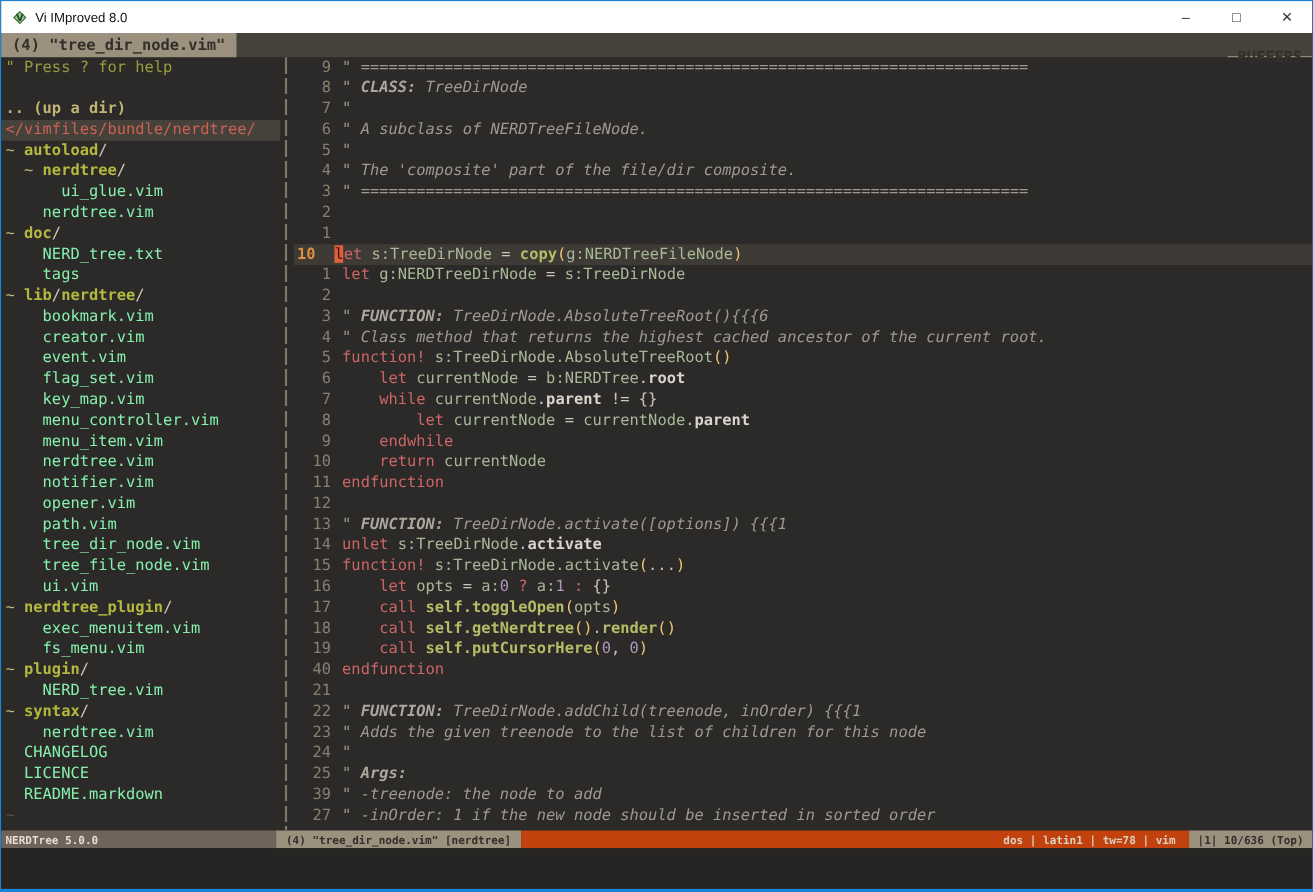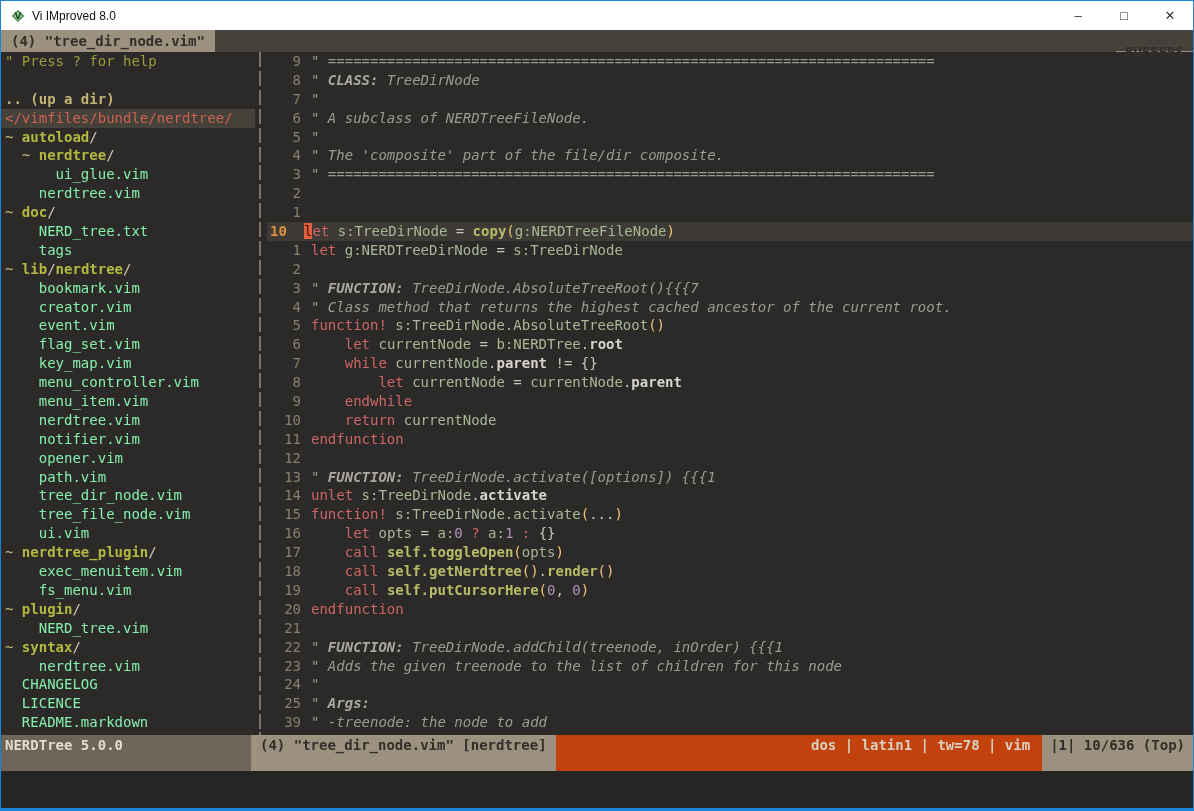--- a/index.html
+++ b/index.html
@@ -41,21 +41,21 @@
   .c-cmb{color:#aaa89e;font-style:italic;font-weight:bold;}
   .c-kw{color:#cc6666;}
   .c-fn{color:#b5bd68;font-weight:bold;}
   .c-pr{color:#f0c674;}
   .c-id{color:#a8b896;}
   .c-op{color:#c8c6bc;}
   .c-prop{color:#d8d6cc;font-weight:bold;}
   .c-num{color:#b294bb;}
   .c-cur{background:#e05f3d;color:#40130a;}
   
-  .statusline{height:36px;flex:0 0 auto;display:flex;font-size:14px;line-height:20px;white-space:pre;font-weight:bold;}
+  .statusline{height:16px;flex:0 0 auto;display:flex;font-size:10px;line-height:20px;white-space:pre;font-weight:bold;}
   .st-left{flex:0 0 250px;background:#6e6459;color:#e4ddcf;padding-left:4px;box-sizing:border-box;}
   .st-file{flex:0 0 auto;background:#9c907e;color:#322e29;padding:0 9px;}
   .st-fill{flex:1;background:#c2410c;color:#d8d2c2;text-align:right;padding-right:12px;}
   .st-pos{flex:0 0 auto;background:#9c907e;color:#322e29;padding:0 8px;}
   .cmdline{height:37px;flex:0 0 auto;background:#272523;}
 </style>
 </head>
 <body>
 
 <div class="window">
@@ -90,38 +90,38 @@
         <div class="row"><span class="ln">7</span><span class="code"><span class="c-cm">"</span></span></div>
         <div class="row"><span class="ln">6</span><span class="code"><span class="c-cm">" A subclass of NERDTreeFileNode.</span></span></div>
         <div class="row"><span class="ln">5</span><span class="code"><span class="c-cm">"</span></span></div>
         <div class="row"><span class="ln">4</span><span class="code"><span class="c-cm">" The 'composite' part of the file/dir composite.</span></span></div>
         <div class="row"><span class="ln">3</span><span class="code"><span class="c-cm">" ========================================================================</span></span></div>
         <div class="row"><span class="ln">2</span><span class="code"></span></div>
         <div class="row"><span class="ln">1</span><span class="code"></span></div>
         <div class="row cl"><span class="ln">10</span><span class="code"><span class="c-cur">l</span><span class="c-kw">et</span><span class="c-op"> </span><span class="c-id">s:TreeDirNode</span><span class="c-op"> = </span><span class="c-fn">copy</span><span class="c-pr">(</span><span class="c-id">g:NERDTreeFileNode</span><span class="c-pr">)</span></span></div>
         <div class="row"><span class="ln">1</span><span class="code"><span class="c-kw">let</span><span class="c-op"> </span><span class="c-id">g:NERDTreeDirNode</span><span class="c-op"> = </span><span class="c-id">s:TreeDirNode</span></span></div>
         <div class="row"><span class="ln">2</span><span class="code"></span></div>
-        <div class="row"><span class="ln">3</span><span class="code"><span class="c-cm">" </span><span class="c-cmb">FUNCTION:</span><span class="c-cm"> TreeDirNode.AbsoluteTreeRoot(){{{7</span></span></div>
+        <div class="row"><span class="ln">3</span><span class="code"><span class="c-cm">" </span><span class="c-cmb">FUNCTION:</span><span class="c-cm"> TreeDirNode.AbsoluteTreeRoot(){{{6</span></span></div>
         <div class="row"><span class="ln">4</span><span class="code"><span class="c-cm">" Class method that returns the highest cached ancestor of the current root.</span></span></div>
         <div class="row"><span class="ln">5</span><span class="code"><span class="c-kw">function!</span><span class="c-op"> </span><span class="c-id">s:TreeDirNode.AbsoluteTreeRoot</span><span class="c-pr">()</span></span></div>
         <div class="row"><span class="ln">6</span><span class="code"><span class="c-op">    </span><span class="c-kw">let</span><span class="c-op"> </span><span class="c-id">currentNode</span><span class="c-op"> = </span><span class="c-id">b:NERDTree</span><span class="c-op">.</span><span class="c-prop">root</span></span></div>
         <div class="row"><span class="ln">7</span><span class="code"><span class="c-op">    </span><span class="c-kw">while</span><span class="c-op"> </span><span class="c-id">currentNode</span><span class="c-op">.</span><span class="c-prop">parent</span><span class="c-op"> != {}</span></span></div>
         <div class="row"><span class="ln">8</span><span class="code"><span class="c-op">        </span><span class="c-kw">let</span><span class="c-op"> </span><span class="c-id">currentNode</span><span class="c-op"> = </span><span class="c-id">currentNode</span><span class="c-op">.</span><span class="c-prop">parent</span></span></div>
         <div class="row"><span class="ln">9</span><span class="code"><span class="c-op">    </span><span class="c-kw">endwhile</span></span></div>
         <div class="row"><span class="ln">10</span><span class="code"><span class="c-op">    </span><span class="c-kw">return</span><span class="c-op"> </span><span class="c-id">currentNode</span></span></div>
         <div class="row"><span class="ln">11</span><span class="code"><span class="c-kw">endfunction</span></span></div>
         <div class="row"><span class="ln">12</span><span class="code"></span></div>
         <div class="row"><span class="ln">13</span><span class="code"><span class="c-cm">" </span><span class="c-cmb">FUNCTION:</span><span class="c-cm"> TreeDirNode.activate([options]) {{{1</span></span></div>
         <div class="row"><span class="ln">14</span><span class="code"><span class="c-kw">unlet</span><span class="c-op"> </span><span class="c-id">s:TreeDirNode</span><span class="c-op">.</span><span class="c-prop">activate</span></span></div>
         <div class="row"><span class="ln">15</span><span class="code"><span class="c-kw">function!</span><span class="c-op"> </span><span class="c-id">s:TreeDirNode.activate</span><span class="c-pr">(</span><span class="c-op">...</span><span class="c-pr">)</span></span></div>
         <div class="row"><span class="ln">16</span><span class="code"><span class="c-op">    </span><span class="c-kw">let</span><span class="c-op"> </span><span class="c-id">opts</span><span class="c-op"> = </span><span class="c-id">a:</span><span class="c-num">0</span><span class="c-kw"> ? </span><span class="c-id">a:</span><span class="c-num">1</span><span class="c-kw"> : </span><span class="c-op">{}</span></span></div>
         <div class="row"><span class="ln">17</span><span class="code"><span class="c-op">    </span><span class="c-kw">call</span><span class="c-op"> </span><span class="c-fn">self.toggleOpen</span><span class="c-pr">(</span><span class="c-id">opts</span><span class="c-pr">)</span></span></div>
         <div class="row"><span class="ln">18</span><span class="code"><span class="c-op">    </span><span class="c-kw">call</span><span class="c-op"> </span><span class="c-fn">self.getNerdtree</span><span class="c-pr">()</span><span class="c-op">.</span><span class="c-fn">render</span><span class="c-pr">()</span></span></div>
         <div class="row"><span class="ln">19</span><span class="code"><span class="c-op">    </span><span class="c-kw">call</span><span class="c-op"> </span><span class="c-fn">self.putCursorHere</span><span class="c-pr">(</span><span class="c-num">0</span><span class="c-op">, </span><span class="c-num">0</span><span class="c-pr">)</span></span></div>
-        <div class="row"><span class="ln">20</span><span class="code"><span class="c-kw">endfunction</span></span></div>
+        <div class="row"><span class="ln">40</span><span class="code"><span class="c-kw">endfunction</span></span></div>
         <div class="row"><span class="ln">21</span><span class="code"></span></div>
         <div class="row"><span class="ln">22</span><span class="code"><span class="c-cm">" </span><span class="c-cmb">FUNCTION:</span><span class="c-cm"> TreeDirNode.addChild(treenode, inOrder) {{{1</span></span></div>
         <div class="row"><span class="ln">23</span><span class="code"><span class="c-cm">" Adds the given treenode to the list of children for this node</span></span></div>
         <div class="row"><span class="ln">24</span><span class="code"><span class="c-cm">"</span></span></div>
         <div class="row"><span class="ln">25</span><span class="code"><span class="c-cm">" </span><span class="c-cmb">Args:</span></span></div>
         <div class="row"><span class="ln">39</span><span class="code"><span class="c-cm">" -treenode: the node to add</span></span></div>
         <div class="row"><span class="ln">27</span><span class="code"><span class="c-cm">" -inOrder: 1 if the new node should be inserted in sorted order</span></span></div>
       </div>
   </div>
 

